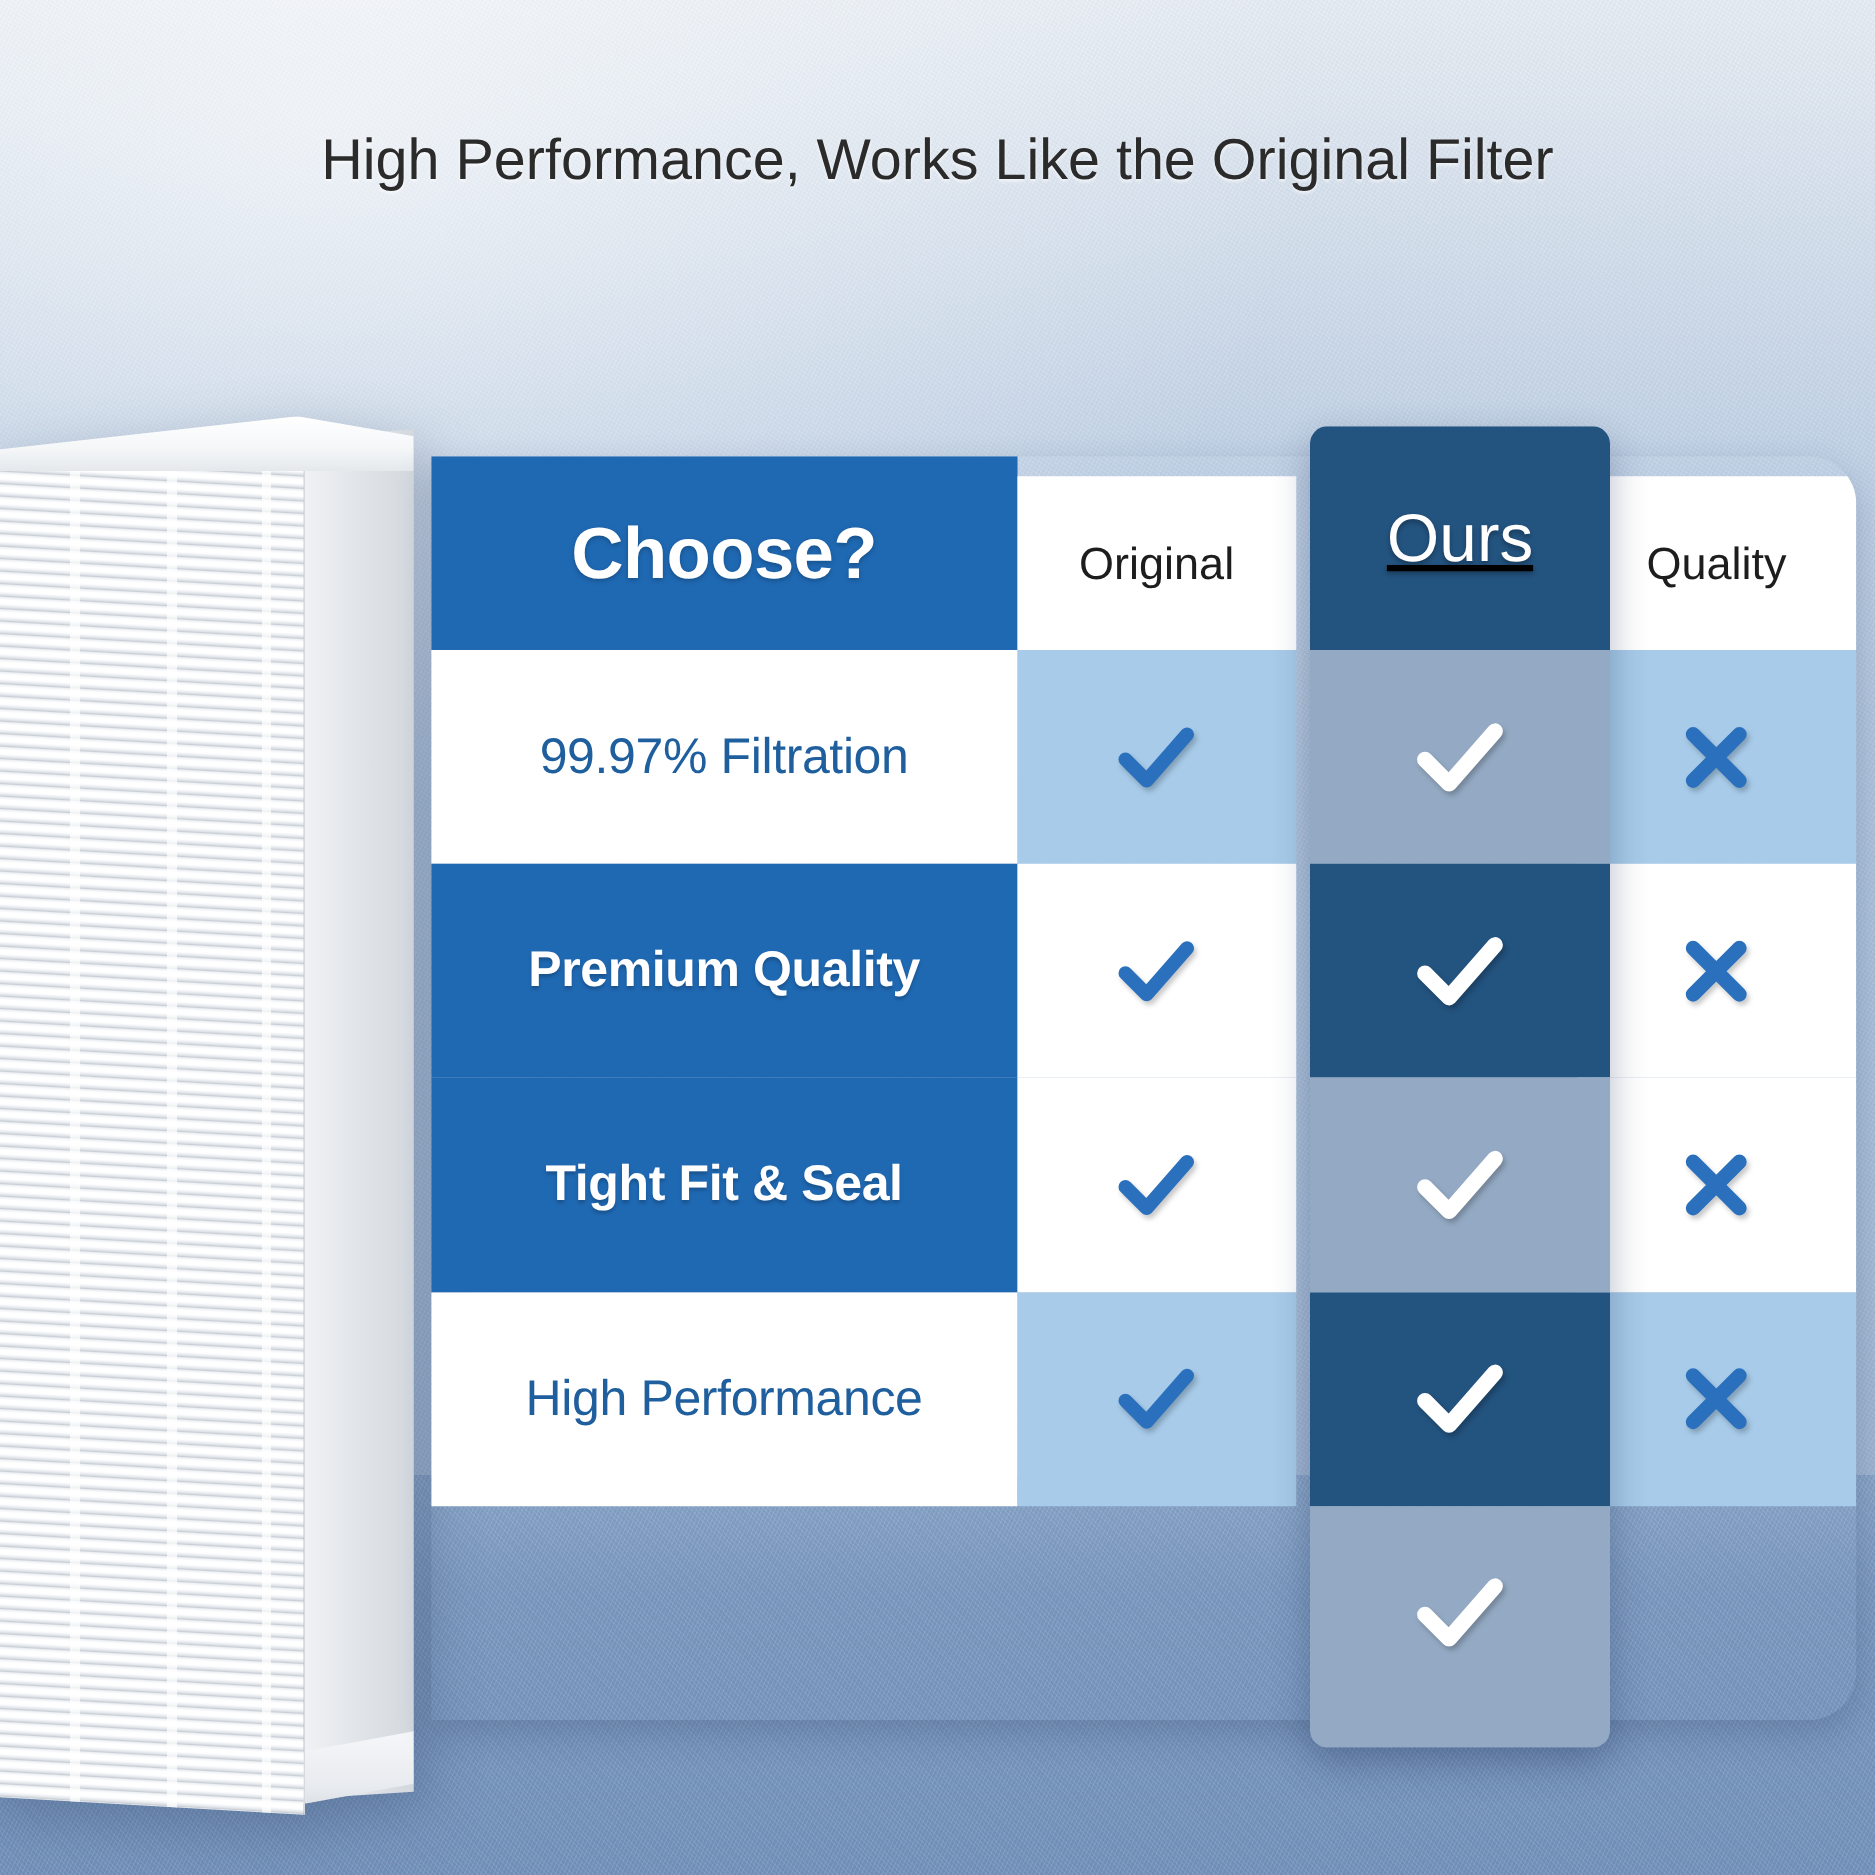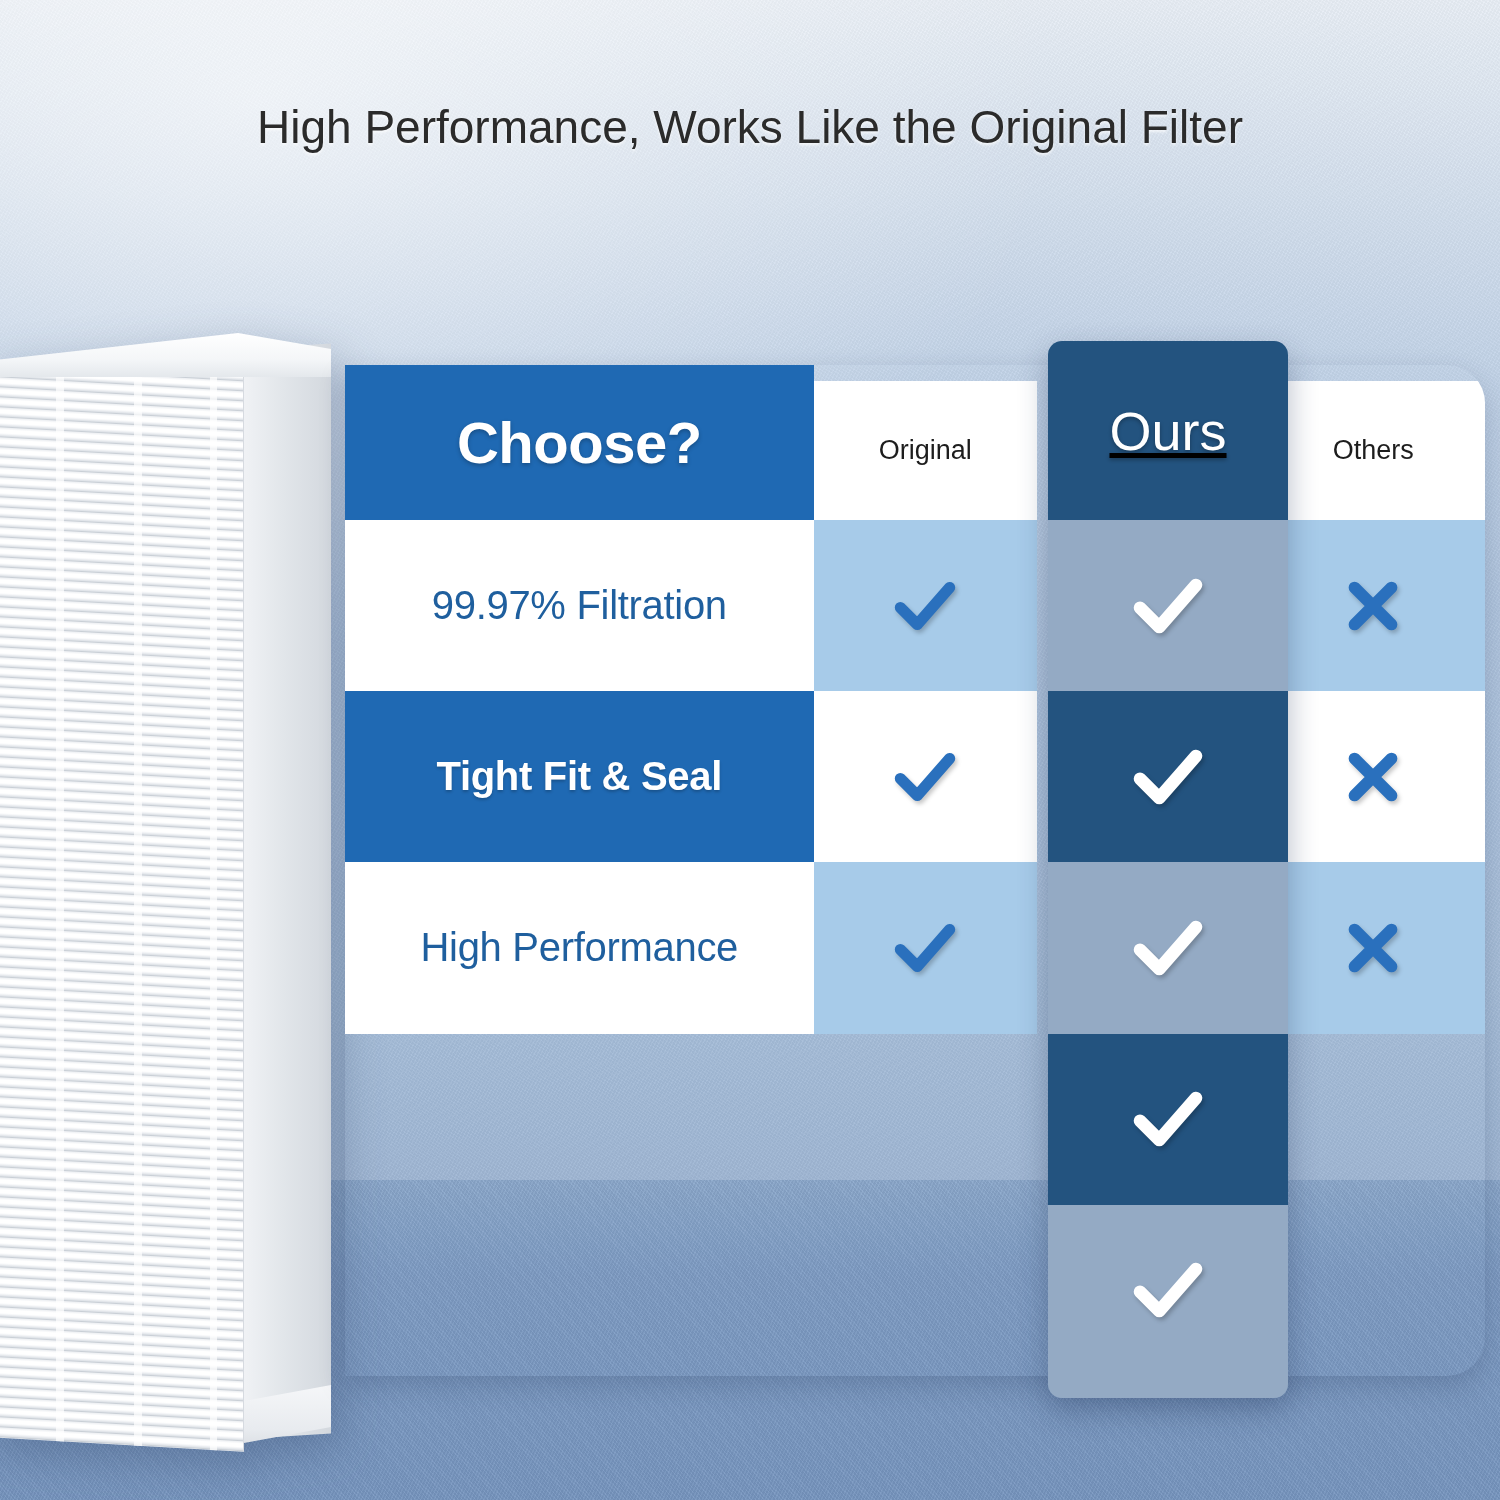--- a/index.html
+++ b/index.html
@@ -216,21 +216,21 @@
     background: #1f69b3;
     color: #ffffff;
     font-size: 58px;
     font-weight: bold;
     letter-spacing: -0.5px;
     text-shadow: 0 2px 4px rgba(0,0,0,0.25);
   }
   #header-row .hdr-plain {
     background: #ffffff;
     color: #1d1d1d;
-    font-size: 27px;
+    font-size: 36px;
     display: flex;
     align-items: center;
     justify-content: center;
     margin-top: 16px;
   }
   #header-row .cell-mid { background: transparent; }
 
   
   .body-row { height: 171.2px; }
   .label-light { background: #ffffff; color: #1f5f9e; }
@@ -312,21 +312,21 @@
 
     <div id="filter-top"></div>
   </div>
 
   <div id="table-card">
 
     <div class="trow" id="header-row">
       <div class="cell-label">Choose?</div>
       <div class="cell-mark hdr-plain">Original</div>
       <div class="cell-mid"></div>
-      <div class="cell-mark hdr-plain">Others</div>
+      <div class="cell-mark hdr-plain">Quality</div>
     </div>
 
     <div class="trow body-row">
       <div class="cell-label label-light">
         <span class="lbl">99.97% Filtration</span>
       </div>
       <div class="cell-mark mark-tint">
         <span class="icon ico-sm check-blue drop">
           <svg viewBox="0 0 24 24" fill="none" stroke="currentColor" stroke-width="3.6" stroke-linecap="round" stroke-linejoin="round">
               <path d="M4 12.5 L9.5 18 L20 6"></path>
@@ -336,43 +336,63 @@
       <div class="cell-mid"></div>
       <div class="cell-mark mark-tint">
         <span class="icon ico-sm x-blue drop">
           <svg viewBox="0 0 24 24" fill="none" stroke="currentColor" stroke-width="3.8" stroke-linecap="round">
               <path d="M6 6 L18 18 M18 6 L6 18"></path>
             </svg>
         </span>
       </div>
     </div>
 
-
     <div class="trow body-row">
       <div class="cell-label label-dark">
-        <span class="lbl">Tight Fit &amp; Seal</span>
+        <span class="lbl">Premium Quality</span>
       </div>
       <div class="cell-mark mark-plain">
         <span class="icon ico-sm check-blue drop">
           <svg viewBox="0 0 24 24" fill="none" stroke="currentColor" stroke-width="3.6" stroke-linecap="round" stroke-linejoin="round">
               <path d="M4 12.5 L9.5 18 L20 6"></path>
             </svg>
         </span>
       </div>
       <div class="cell-mid"></div>
       <div class="cell-mark mark-plain">
         <span class="icon ico-sm x-blue drop">
           <svg viewBox="0 0 24 24" fill="none" stroke="currentColor" stroke-width="3.8" stroke-linecap="round">
               <path d="M6 6 L18 18 M18 6 L6 18"></path>
             </svg>
         </span>
       </div>
     </div>
 
     <div class="trow body-row">
+      <div class="cell-label label-dark">
+        <span class="lbl">Tight Fit &amp; Seal</span>
+      </div>
+      <div class="cell-mark mark-plain">
+        <span class="icon ico-sm check-blue drop">
+          <svg viewBox="0 0 24 24" fill="none" stroke="currentColor" stroke-width="3.6" stroke-linecap="round" stroke-linejoin="round">
+              <path d="M4 12.5 L9.5 18 L20 6"></path>
+            </svg>
+        </span>
+      </div>
+      <div class="cell-mid"></div>
+      <div class="cell-mark mark-plain">
+        <span class="icon ico-sm x-blue drop">
+          <svg viewBox="0 0 24 24" fill="none" stroke="currentColor" stroke-width="3.8" stroke-linecap="round">
+              <path d="M6 6 L18 18 M18 6 L6 18"></path>
+            </svg>
+        </span>
+      </div>
+    </div>
+
+    <div class="trow body-row">
       <div class="cell-label label-light">
         <span class="lbl">High Performance</span>
       </div>
       <div class="cell-mark mark-tint">
         <span class="icon ico-sm check-blue drop">
           <svg viewBox="0 0 24 24" fill="none" stroke="currentColor" stroke-width="3.6" stroke-linecap="round" stroke-linejoin="round">
               <path d="M4 12.5 L9.5 18 L20 6"></path>
             </svg>
         </span>
       </div>

